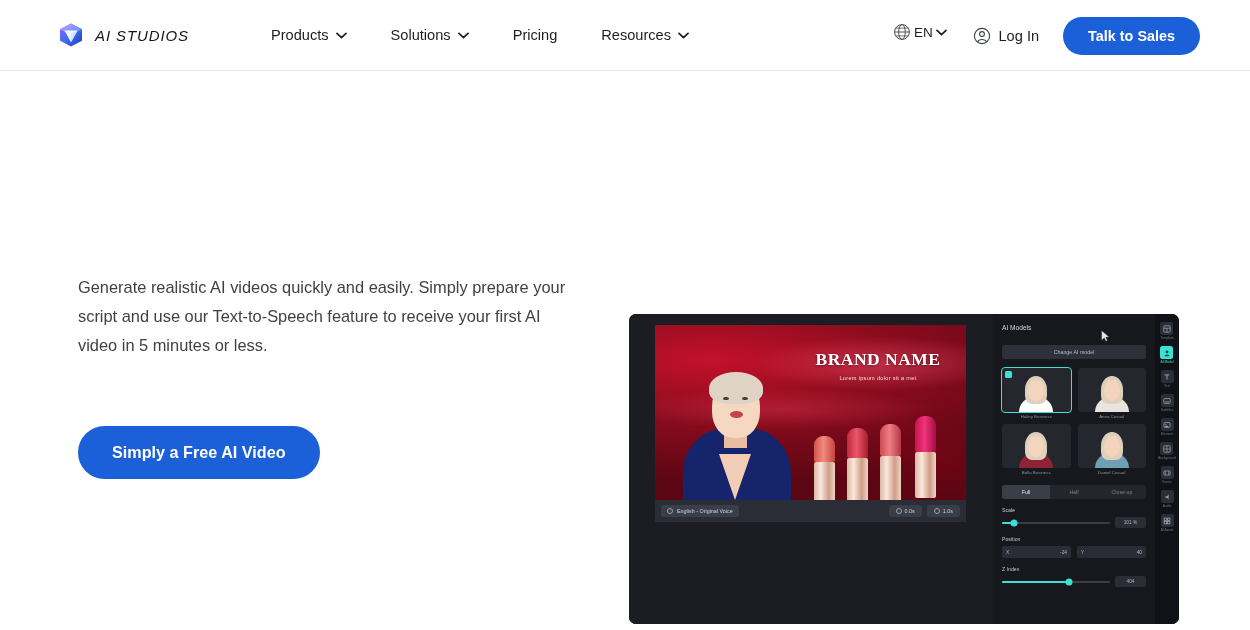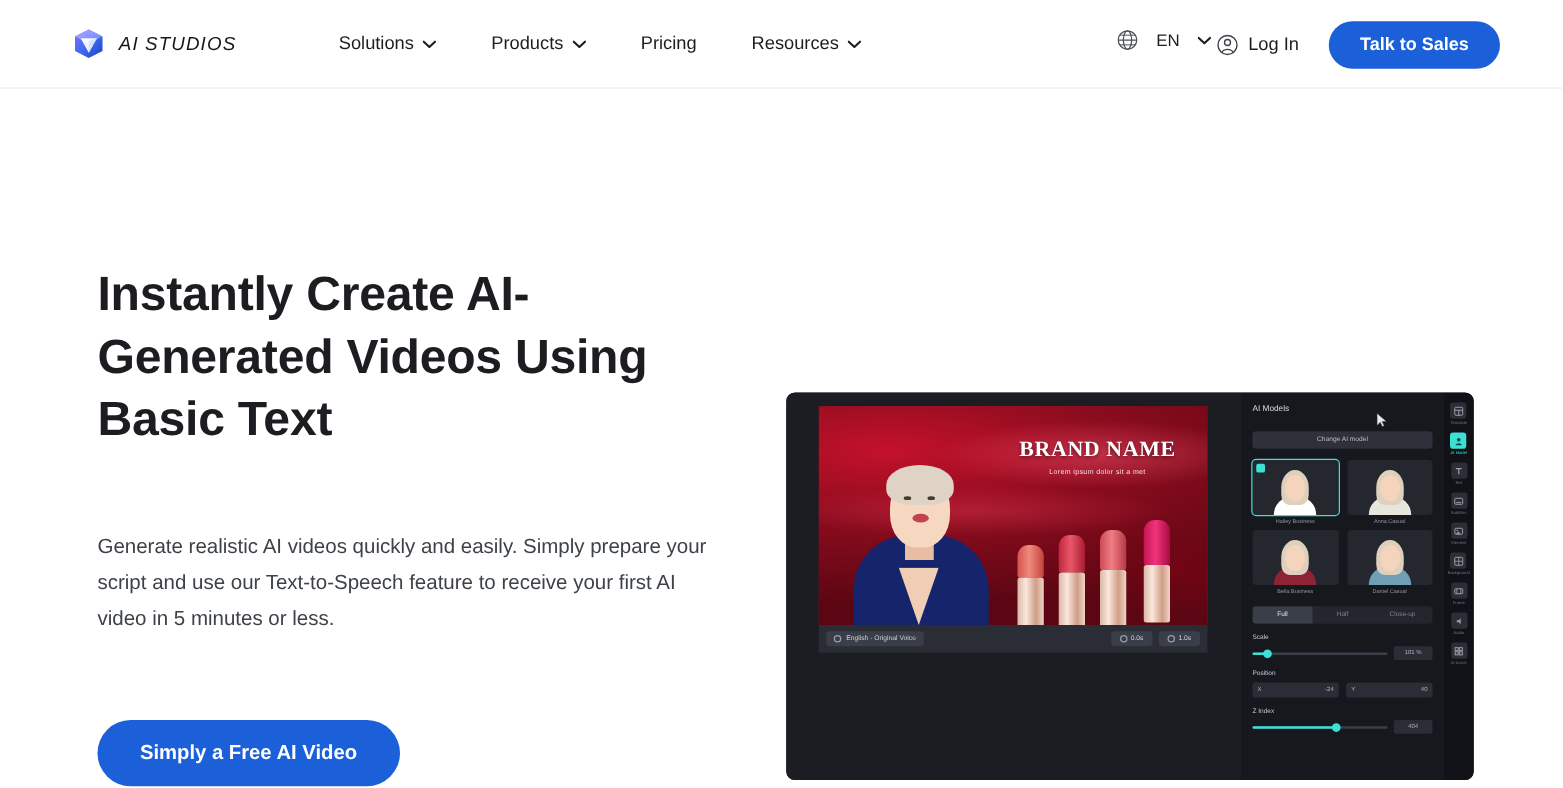--- a/index.html
+++ b/index.html
@@ -49,21 +49,21 @@
     padding: 8px 22px;
     cursor: pointer; white-space: nowrap;
   }
   .chev {
     width: 11px; height: 7px; display: inline-block; flex: none;
   }
 
   .lang-overlay {
     position: absolute;
     left: 893px; top: 23px;
-    display: flex; align-items: center; gap: 14px;
+    display: flex; align-items: center; gap: 3px;
     cursor: pointer;
   }
   .globe { width: 18px; height: 18px; display: block; }
   .lang-text { font-size: 13.5px; color: #1b1d20; }
 
   .header-right {
     position: absolute;
     right: 50px; top: 0; height: 71px;
     display: flex; align-items: center; gap: 18px;
   }
@@ -374,27 +374,27 @@
       <path d="M13 1.6 L24 7.2 L24 18.8 L13 24.4 L2 18.8 L2 7.2 Z" fill="url(#cg)"></path>
       <path d="M13 1.6 L24 7.2 L13 12.9 L2 7.2 Z" fill="url(#cg2)" opacity="0.95"></path>
       <path d="M6.5 8.6 L13 20.2 L19.5 8.6 Z" fill="#ffffff" opacity="0.92"></path>
       <path d="M13 20.2 L19.5 8.6 L13 11.2 Z" fill="#cfe0ff" opacity="0.9"></path>
     </svg>
     <span class="brand-sub">AI STUDIOS</span>
   </div>
 
   <nav class="nav">
     <div class="nav-item">
-      <span>Solutions</span>
+      <span>Products</span>
       <svg class="chev" viewBox="0 0 11 7">
           <path d="M1 1.4 L5.5 5.6 L10 1.4" fill="none" stroke="#1b1d20" stroke-width="1.7" stroke-linecap="round" stroke-linejoin="round"></path>
         </svg>
     </div>
     <div class="nav-item">
-      <span>Products</span>
+      <span>Solutions</span>
       <svg class="chev" viewBox="0 0 11 7">
           <path d="M1 1.4 L5.5 5.6 L10 1.4" fill="none" stroke="#1b1d20" stroke-width="1.7" stroke-linecap="round" stroke-linejoin="round"></path>
         </svg>
     </div>
     <div class="nav-item">
       <span>Pricing</span>
     </div>
     <div class="nav-item">
       <span>Resources</span>
       <svg class="chev" viewBox="0 0 11 7">
@@ -426,21 +426,20 @@
       </svg>
       <span>Log In</span>
     </div>
     <button class="btn-sales">Talk to Sales</button>
   </div>
 </div>
 
 <div class="hero">
 
   <div class="hero-left">
-    <h1 class="headline">Instantly Create AI-Generated Videos Using Basic Text</h1>
     <p class="subcopy">Generate realistic AI videos quickly and easily. Simply prepare your script and use our Text-to-Speech feature to receive your first AI video in 5 minutes or less.</p>
     <button class="cta">Simply a Free AI Video</button>
     
   </div>
 
   <div class="preview">
 
     <div class="editor">
 
       <div class="canvas">

